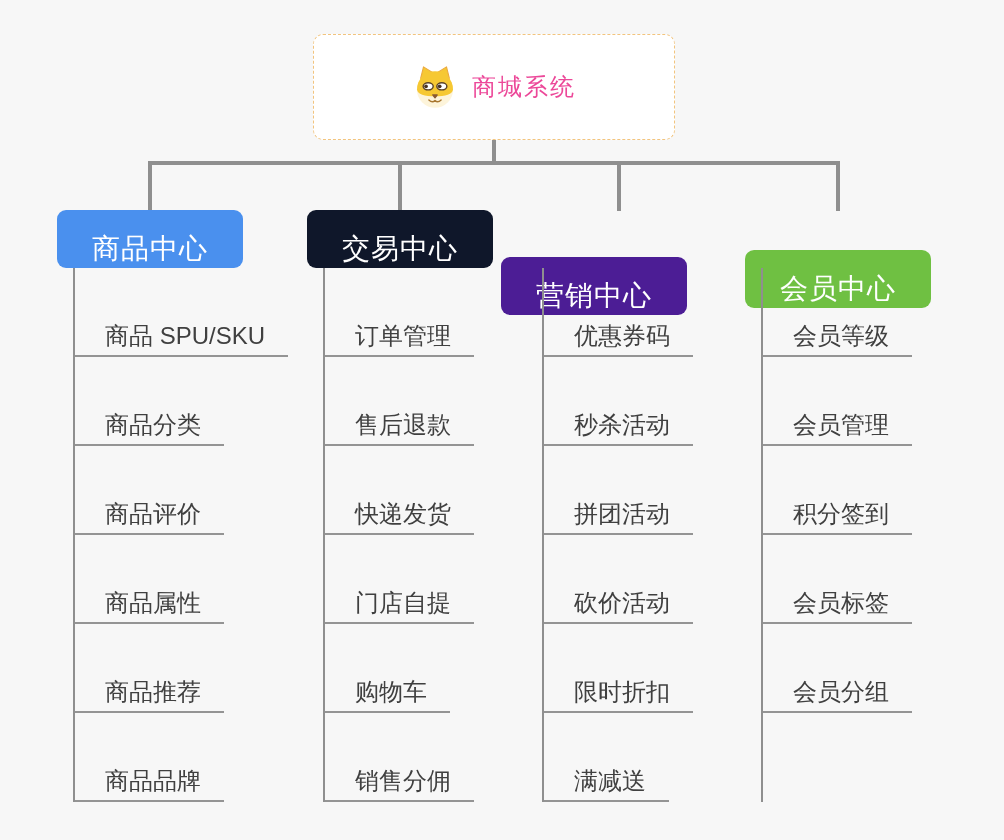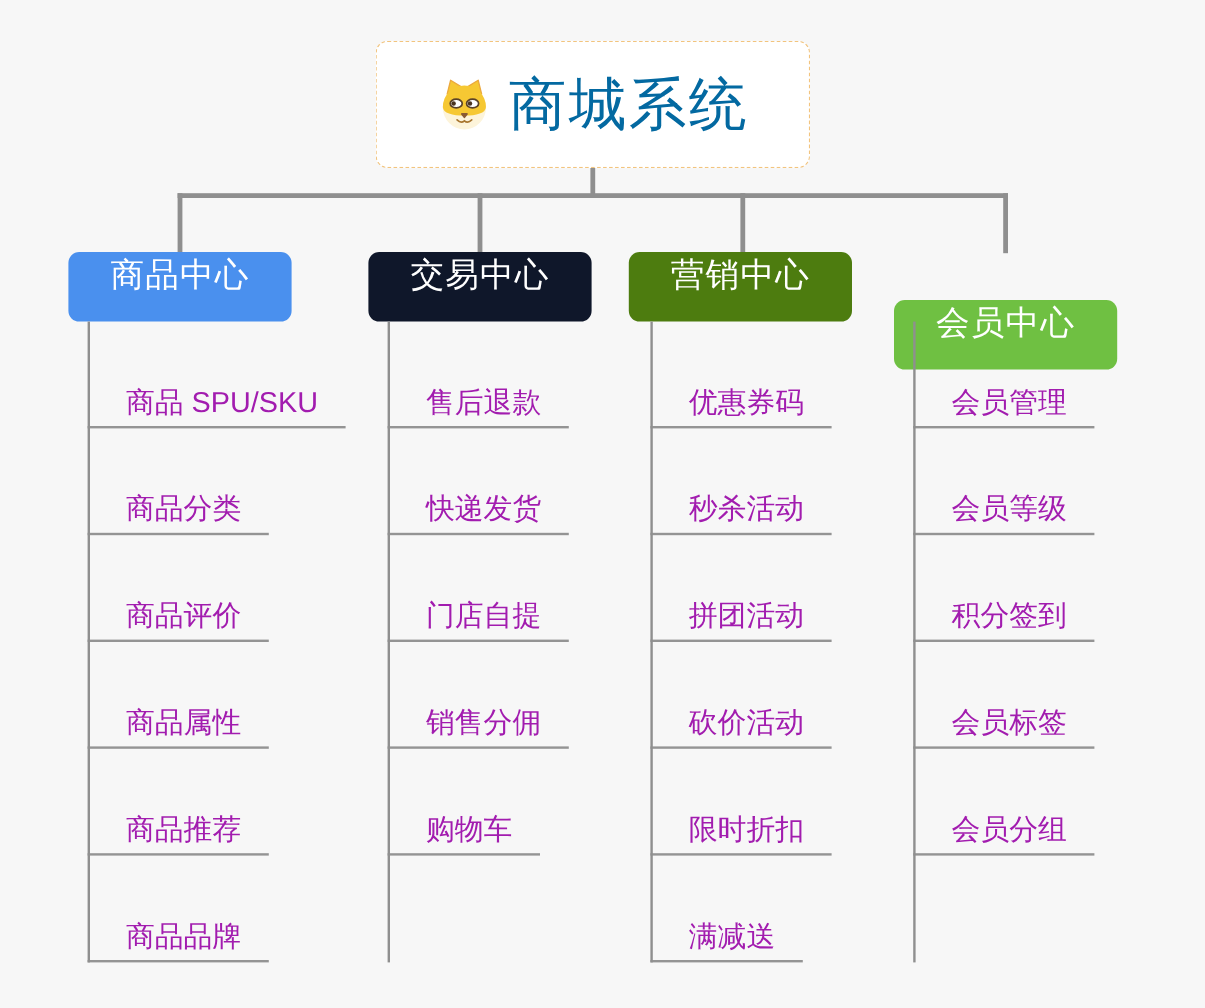--- a/index.html
+++ b/index.html
@@ -16,38 +16,38 @@
   .bar{left:148px;top:161px;width:692px;height:4px;}
   .drop{top:161px;width:4px;height:50px;}
 
   
   .root-node{
     position:absolute;left:313px;top:34px;width:362px;height:106px;
     background:#ffffff;border:1px dashed #f2c47e;border-radius:10px;
     box-sizing:border-box;
     display:flex;align-items:center;justify-content:center;gap:14px;
   }
-  .root-title{font-size:48px;color:#0369a1;letter-spacing:2px;white-space:nowrap;}
+  .root-title{font-size:24px;color:#ec4899;letter-spacing:2px;white-space:nowrap;}
 
   
   .branch-box{
     position:absolute;top:210px;width:186px;height:58px;border-radius:9px;
-    display:flex;align-items:flex-start;justify-content:center;
+    display:flex;align-items:flex-end;justify-content:center;
     color:#ffffff;font-size:28px;letter-spacing:1px;white-space:nowrap;
   }
 
   
   .branch-col{position:absolute;top:268px;}
   .vline{position:absolute;left:0;top:0;width:2px;height:534px;background:#8f8f8f;}
   .branch-item{
     width:max-content;
     margin-top:53px;
     padding:0 23px 4px 32px;
     border-bottom:2px solid #949494;
-    font-size:24px;line-height:30px;color:#a21caf;
+    font-size:24px;line-height:30px;color:#404040;
     white-space:nowrap;
   }
 </style>
 </head>
 <body>
 
 <div class="canvas">
 
   <div class="line trunk"></div>
   <div class="line bar"></div>
@@ -81,45 +81,46 @@
         <div class="branch-item">商品属性</div>
         <div class="branch-item">商品推荐</div>
         <div class="branch-item">商品品牌</div>
       </div>
       <div class="line drop" style="left: 398px;"></div>
       <div class="branch-box" style="left: 307px; background: #0f172a;">
         <span>交易中心</span>
       </div>
       <div class="branch-col" style="left: 323px;">
         <div class="vline"></div>
+        <div class="branch-item">订单管理</div>
         <div class="branch-item">售后退款</div>
         <div class="branch-item">快递发货</div>
         <div class="branch-item">门店自提</div>
+        <div class="branch-item">购物车</div>
         <div class="branch-item">销售分佣</div>
-        <div class="branch-item">购物车</div>
       </div>
       <div class="line drop" style="left: 617px;"></div>
-      <div class="branch-box" style="left: 524px; background: #4d7c0f;">
+      <div class="branch-box" style="left: 501px; background: #4c1d95; margin-top: 47px;">
         <span>营销中心</span>
       </div>
       <div class="branch-col" style="left: 542px;">
         <div class="vline"></div>
         <div class="branch-item">优惠券码</div>
         <div class="branch-item">秒杀活动</div>
         <div class="branch-item">拼团活动</div>
         <div class="branch-item">砍价活动</div>
         <div class="branch-item">限时折扣</div>
         <div class="branch-item">满减送</div>
       </div>
       <div class="line drop" style="left: 836px;"></div>
       <div class="branch-box" style="left: 745px; background: rgb(111, 192, 66); margin-top: 40px;">
         <span>会员中心</span>
       </div>
       <div class="branch-col" style="left: 761px;">
         <div class="vline"></div>
+        <div class="branch-item">会员等级</div>
         <div class="branch-item">会员管理</div>
-        <div class="branch-item">会员等级</div>
         <div class="branch-item">积分签到</div>
         <div class="branch-item">会员标签</div>
         <div class="branch-item">会员分组</div>
       </div>
     </div>
 </div>
 
 </body></html>

